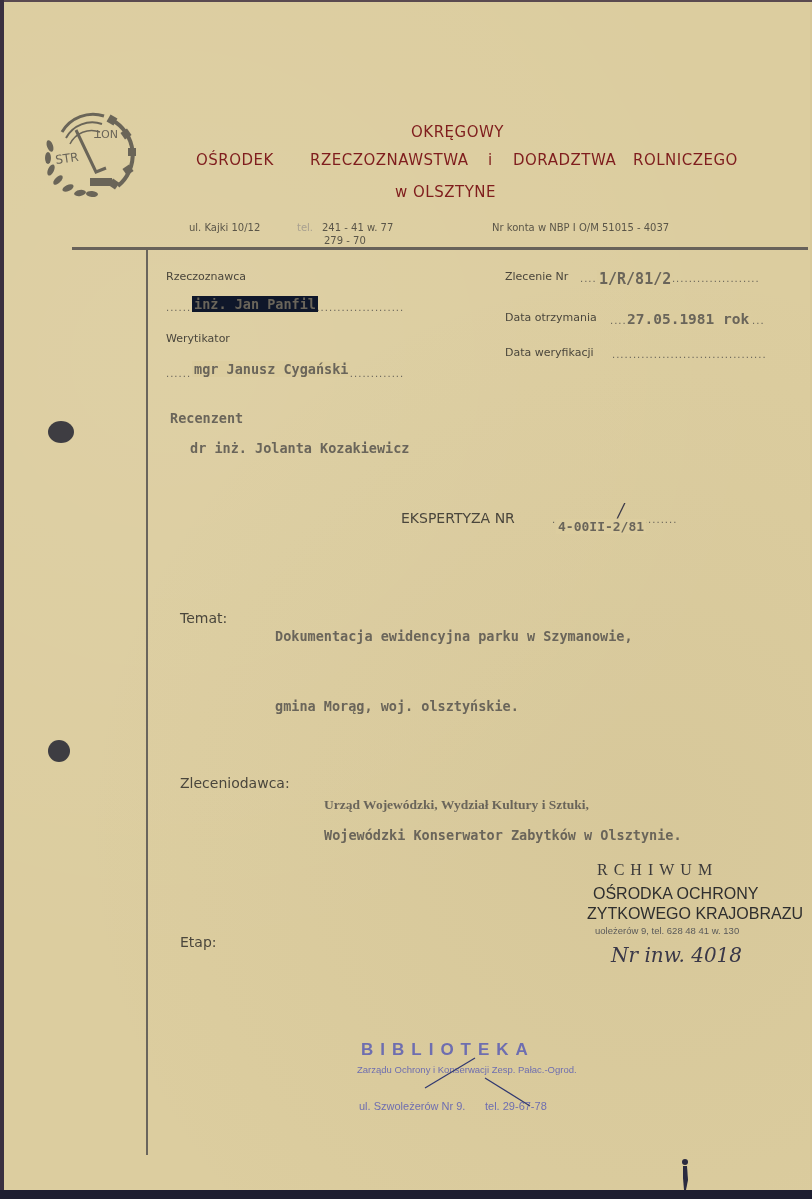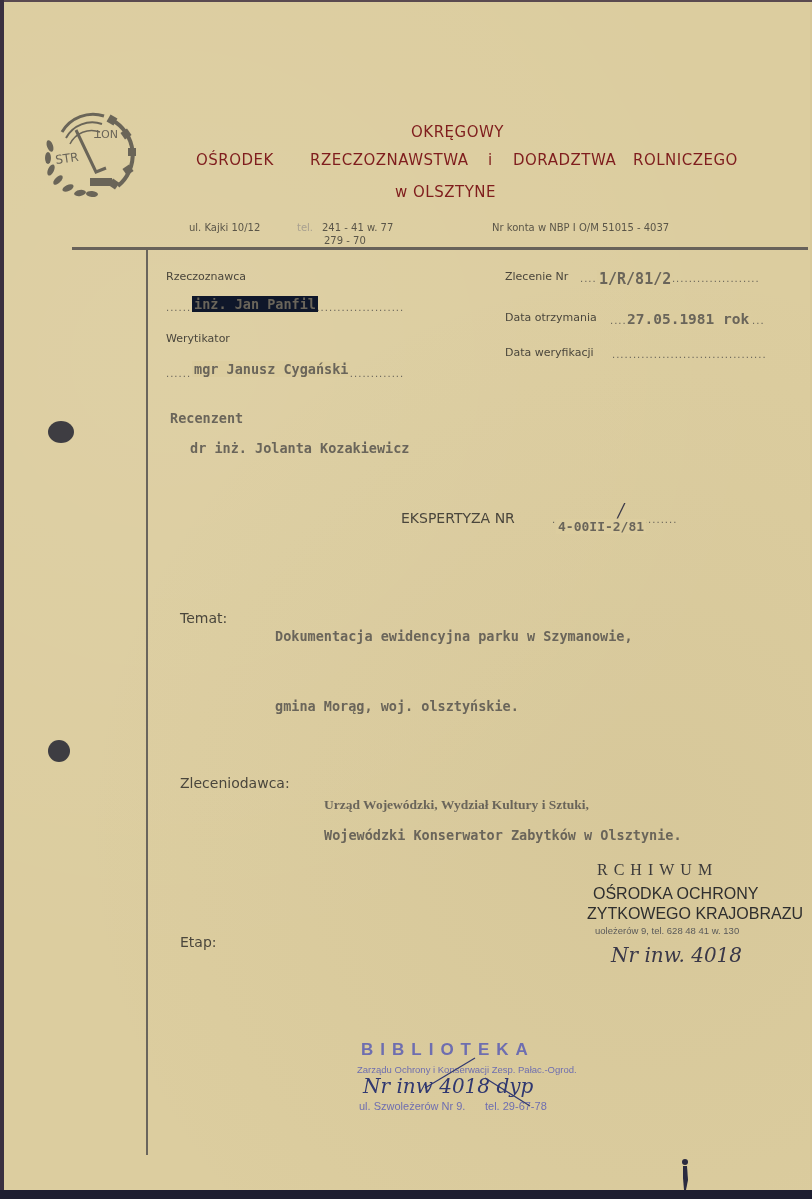--- a/index.html
+++ b/index.html
@@ -136,21 +136,20 @@
   <div class="abs stamp-arch" style="left:10px;top:0;">RCHIWUM</div>
   <div class="abs stamp-arch-sm" style="left:6px;top:24px;">OŚRODKA OCHRONY</div>
   <div class="abs stamp-arch-sm" style="left:0;top:44px;">ZYTKOWEGO KRAJOBRAZU</div>
   <div class="abs stamp-arch-xs" style="left:8px;top:64px;color:#5a5a5a;">uoleżerów 9, tel. 628 48 41 w. 130</div>
   <div class="abs hand" style="left:24px;top:82px;">Nr inw. 4018</div>
 </div>
 
 <div class="abs" style="left:355px;top:1038px;width:240px;height:80px;">
   <div class="abs bib-title" style="left:6px;top:2px;">BIBLIOTEKA</div>
   <div class="abs bib-sm" style="left:2px;top:26px;font-size:9.5px;">Zarządu Ochrony i Konserwacji Zesp. Pałac.-Ogrod.</div>
-  <div class="abs bib-hand" style="left:8px;top:36px;">Nr inw 4018 dyp</div>
   <div class="abs bib-sm" style="left:4px;top:62px;font-size:11px;">ul. Szwoleżerów Nr 9.</div>
   <div class="abs bib-sm" style="left:130px;top:62px;font-size:11px;">tel. 29-67-78</div>
   <svg class="abs" style="left:0;top:0;" width="240" height="80">
     <path d="M120 20 L70 50" stroke="#303870" stroke-width="1.2" fill="none"></path>
     <path d="M130 40 L175 68" stroke="#303870" stroke-width="1.2" fill="none"></path>
   </svg>
 </div>
 
 <div class="abs" style="left:680px;top:1158px;width:10px;height:32px;">
   <svg width="10" height="32">

